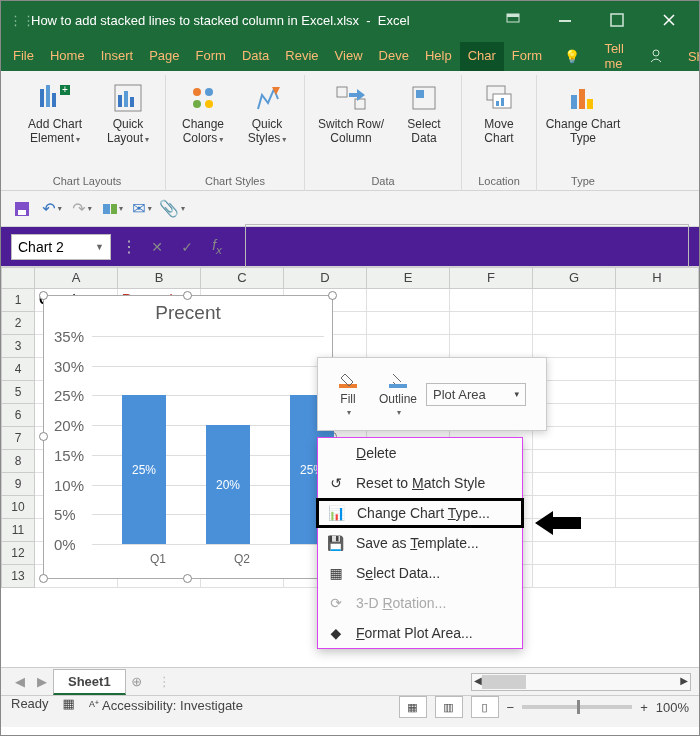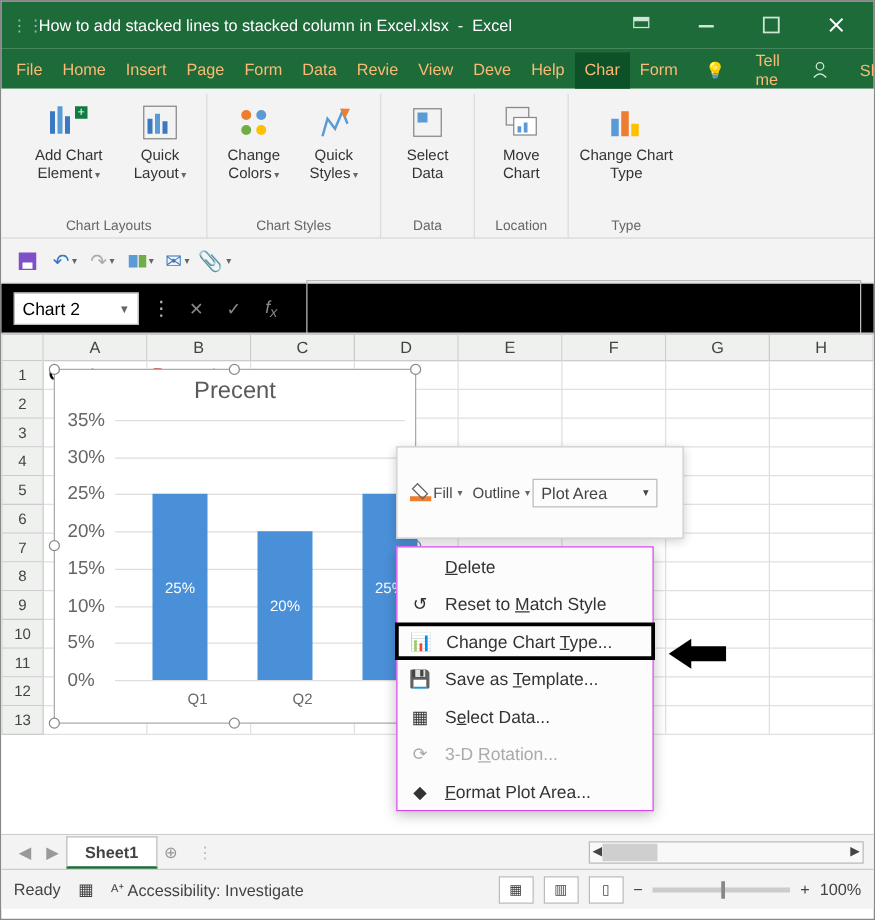--- a/index.html
+++ b/index.html
@@ -17,21 +17,21 @@
 .rgroup{display:flex;flex-direction:column;align-items:center;border-right:1px solid #dcdcdc;padding:0 8px;height:116px;position:relative}
 .rgroup:last-child{border-right:none}
 .rgroup .items{display:flex;flex:1;align-items:flex-start;gap:6px;padding-top:4px}
 .rgroup .glabel{font-size:11px;color:#666;padding:2px 0 4px;text-align:center;width:100%}
 .rbtn{display:flex;flex-direction:column;align-items:center;justify-content:flex-start;width:58px;font-size:12px;color:#333;text-align:center;gap:2px;padding-top:2px}
 .rbtn.wide{width:76px}
 .rbtn .ico{width:34px;height:34px;display:flex;align-items:center;justify-content:center}
 .caret{font-size:8px;color:#666;margin-left:2px}
 .qat{height:36px;background:#f3f3f3;border-bottom:1px solid #d4d4d4;display:flex;align-items:center;gap:8px;padding:0 10px;color:#555}
 .qat .qbtn{width:22px;height:22px;display:flex;align-items:center;justify-content:center;border-radius:2px}
-.fbar{height:40px;display:flex;align-items:center;padding:6px 10px;gap:10px;border-bottom:1px solid #d4d4d4;background:#000000}
+.fbar{height:40px;display:flex;align-items:center;padding:6px 10px;gap:10px;border-bottom:1px solid #d4d4d4;background:#4c1d95}
 .namebox{width:100px;height:26px;border:1px solid #bbb;background:#fff;display:flex;align-items:center;padding:0 6px;font-size:14px}
 .namebox .dd{margin-left:auto;font-size:9px;color:#666}
 .fxbtn{width:20px;color:#888;text-align:center;font-size:14px}
 .fxarea{flex:1;height:46px;border:1px solid #bbb;margin-left:8px}
 .sheet{position:relative;height:400px;overflow:hidden;background:#fff}
 .colhdr{display:flex;height:22px;background:#eef1ee}
 .corner{width:34px;border:1px solid #ccc;background:#eef1ee}
 .ch{flex:0 0 83px;border:1px solid #ccc;border-left:none;text-align:center;font-size:13px;color:#444;line-height:20px;background:#eef1ee}
 .rows{display:flex}
 .rowhdrs{display:flex;flex-direction:column}
@@ -43,34 +43,34 @@
 .cell.hdr.red{color:#c0392b}
 .chartbox{position:absolute;left:42px;top:28px;width:290px;height:284px;border:1px solid #aaa;background:#fff}
 .handle{width:9px;height:9px;border:1px solid #888;background:#fff;position:absolute;border-radius:5px}
 .ctitle{text-align:center;font-size:19px;color:#5a5a5a;padding:6px 0}
 .plot{position:absolute;left:48px;right:8px;top:40px;bottom:34px}
 .grid{position:absolute;left:0;right:0;height:0;border-top:1px solid #ddd}
 .ylab{position:absolute;left:-38px;font-size:15px;color:#666;transform:translateY(-50%)}
 .bar{position:absolute;bottom:0;width:44px;background:#4a90d9;display:flex;align-items:center;justify-content:center;color:#fff;font-size:12px}
 .xlab{position:absolute;bottom:-22px;font-size:12px;color:#666;width:44px;text-align:right}
 .minitb{position:absolute;left:316px;top:356px;width:230px;height:74px;background:#fcfcfc;border:1px solid #ccc;box-shadow:0 2px 8px rgba(0,0,0,.2);display:flex;align-items:center;padding:6px 8px;gap:6px;font-size:12px;color:#444}
-.minitb .mbtn{display:flex;flex-direction:row;align-items:center;gap:2px;width:44px}
+.minitb .mbtn{display:flex;flex-direction:column;align-items:center;gap:2px;width:44px}
 .minitb .sel{border:1px solid #bbb;padding:3px 6px;width:100px;display:flex;align-items:center;font-size:13px}
 .ctx{position:absolute;left:316px;top:436px;width:206px;background:#fcfcfc;border:1px solid #d946ef;box-shadow:0 3px 10px rgba(0,0,0,.25);font-size:14px;color:#333}
 .ctx .mi{display:flex;align-items:center;height:30px;padding:0 10px 0 8px;gap:10px}
 .ctx .mi .mico{width:20px;height:20px;display:flex;align-items:center;justify-content:center;font-size:14px}
 .ctx .mi.disabled{color:#aaa}
 .ctx .hl{border:3px solid #000;margin:0 -2px}
 .arrow{position:absolute;left:534px;top:508px;width:46px;height:28px}
 .sheettabs{height:28px;border-top:1px solid #ccc;background:#f3f3f3;display:flex;align-items:center;font-size:13px;color:#444;padding:0 8px}
 .sheettabs .st{padding:4px 14px;border:1px solid #bbb;border-bottom:2px solid #1e6b3a;background:#fff;font-weight:bold}
 .sheettabs .navb{width:22px;text-align:center;color:#999}
 .hscroll{flex:0 0 220px;height:18px;border:1px solid #bbb;margin-left:auto;background:#f8f8f8;position:relative}
 .hscroll .thumb{position:absolute;left:10px;top:1px;width:44px;height:14px;background:#cfcfcf}
-.status{height:32px;border-top:1px solid #ccc;background:#f3f3f3;display:flex;align-items:center;font-size:13px;color:#444;padding:0 10px;gap:14px}
+.status{height:32px;border-top:1px solid #ccc;background:#f3f3f3;display:flex;align-items:flex-start;font-size:13px;color:#444;padding:0 10px;gap:14px}
 .status .viewbtn{width:28px;height:22px;border:1px solid #bbb;display:flex;align-items:center;justify-content:center;background:#fff;font-size:11px}
 .status .zoom{margin-left:auto;display:flex;align-items:center;gap:8px}
 .slider{width:110px;height:4px;background:#ccc;position:relative}
 .slider .t{position:absolute;left:50%;top:-5px;width:3px;height:14px;background:#888}
 </style>
 </head>
 <body>
 
 <div class="titlebar">
   <span class="grip">⋮⋮</span>
@@ -176,20 +176,30 @@
               <path d="M20 4 L28 4 L24 12 Z" fill="#ed7d31"></path>
             </svg>
           </div>
         <span><span>Quick Styles</span><span class="caret">▾</span></span>
       </div>
     </div>
     <div class="glabel">Chart Styles</div>
   </div>
   <div class="rgroup">
     <div class="items">
+      <div class="rbtn wide">
+        <div class="ico">
+            <svg width="32" height="30">
+              <rect x="2" y="4" width="10" height="10" fill="none" stroke="#888"></rect>
+              <rect x="20" y="16" width="10" height="10" fill="none" stroke="#888"></rect>
+              <path d="M14 10 L22 10 L22 6 L30 12 L22 18 L22 14 L14 14" fill="#5b9bd5"></path>
+            </svg>
+          </div>
+        <span>Switch Row/ Column</span>
+      </div>
       <div class="rbtn">
         <div class="ico">
             <svg width="28" height="28">
               <rect x="3" y="3" width="22" height="22" fill="none" stroke="#888"></rect>
               <rect x="6" y="6" width="8" height="8" fill="#5b9bd5"></rect>
             </svg>
           </div>
         <span>Select Data</span>
       </div>
     </div>

